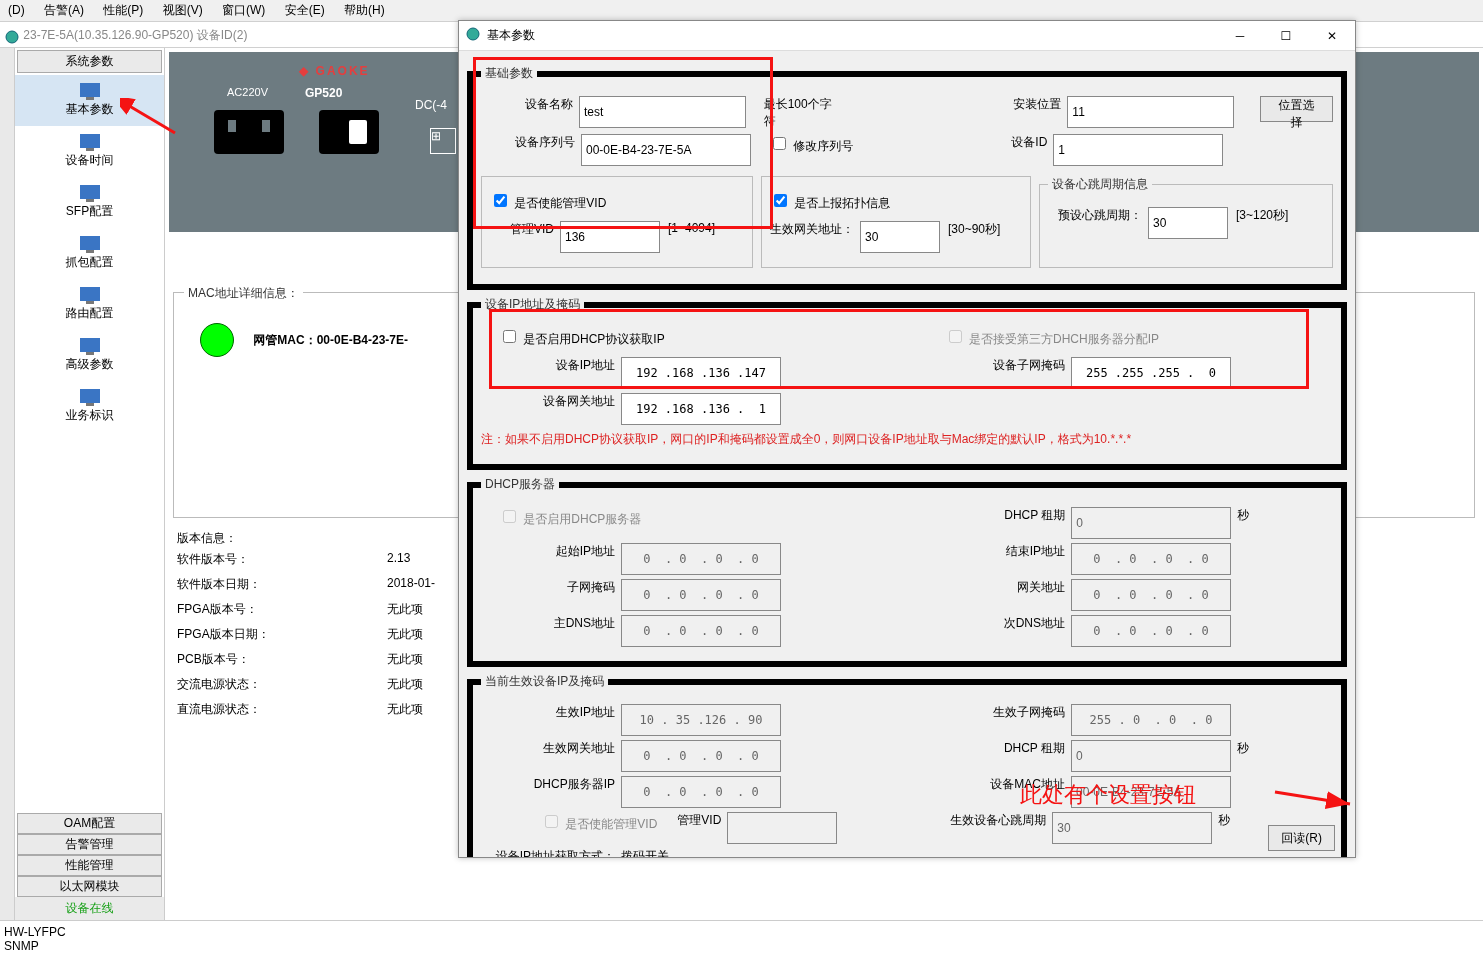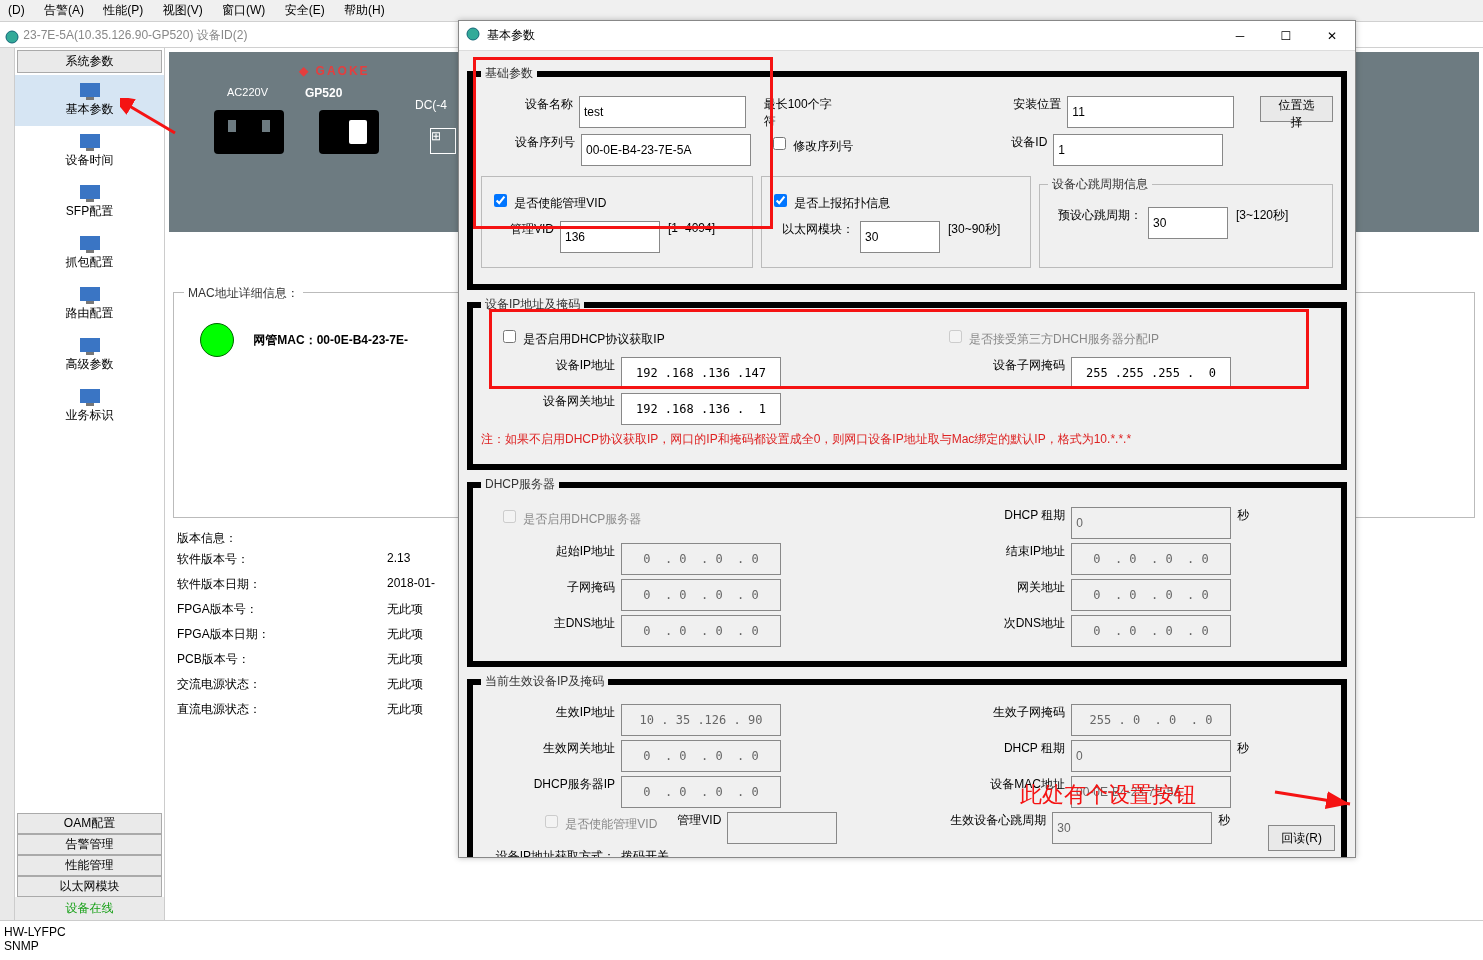--- a/index.html
+++ b/index.html
@@ -254,21 +254,21 @@
             <input type="text" style="width: 100px;" value="136">
             <span style="margin-left:8px">[1~4094]</span>
           </div>
         </fieldset>
 
         <fieldset style="flex:0 0 270px;border:1px solid #bbb">
           <div class="row">
               <label><input type="checkbox" checked="" style=""> <span>是否上报拓扑信息</span></label>
             </div>
           <div class="row">
-            <span class="lblf" style="width:90px">以太网模块：</span>
+            <span class="lblf" style="width:90px">生效网关地址：</span>
             <input type="text" style="width: 80px;" value="30">
             <span style="margin-left:8px">[30~90秒]</span>
           </div>
         </fieldset>
 
         <fieldset style="flex:1;border:1px solid #bbb">
           <legend>设备心跳周期信息</legend>
           <div class="row">
             <span class="lblf" style="width:100px">预设心跳周期：</span>
             <input type="text" style="width: 80px;" value="30">

